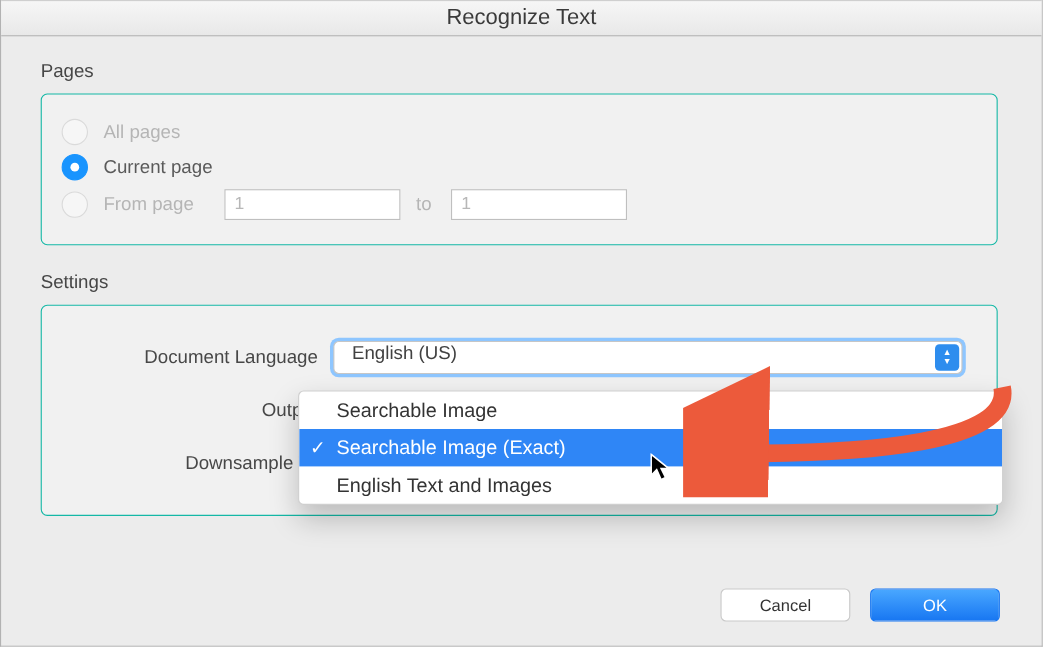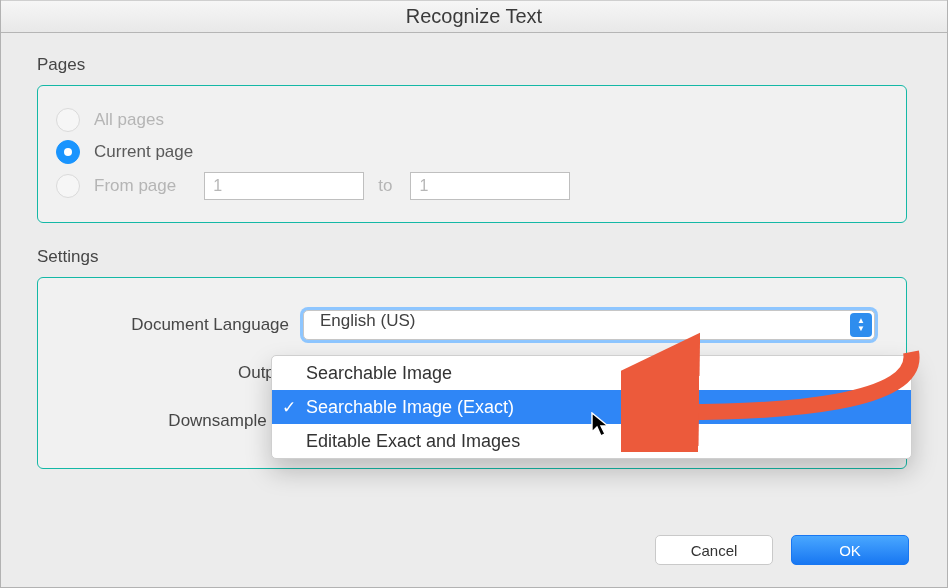--- a/index.html
+++ b/index.html
@@ -106,21 +106,21 @@
     <div class="opt">
       <span class="tick"></span>
         <span>Searchable Image</span>
     </div>
     <div class="opt sel">
       <span class="tick">✓</span>
         <span>Searchable Image (Exact)</span>
     </div>
     <div class="opt">
       <span class="tick"></span>
-        <span>Editable Exact and Images</span>
+        <span>English Text and Images</span>
     </div>
   </div>
 
   <svg class="arrow-annot" width="310" height="120">
     <defs>
       <marker id="ah" markerWidth="12" markerHeight="12" refX="3" refY="5" orient="auto">
         <path d="M0,0 L10,5 L0,10 Z" fill="#ec5a3b"></path>
       </marker>
     </defs>
     <path d="M290,20 C300,70 170,82 30,80" stroke="#ec5a3b" stroke-width="16" fill="none" marker-end="url(#ah)"></path>

